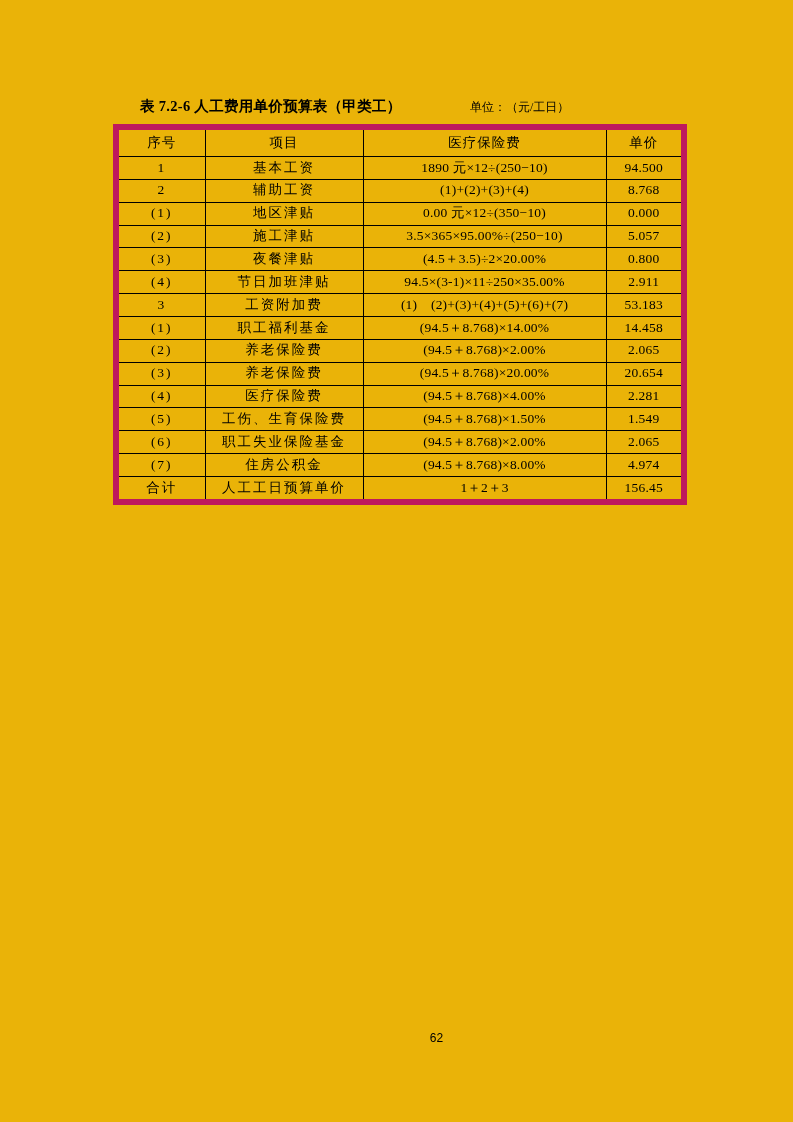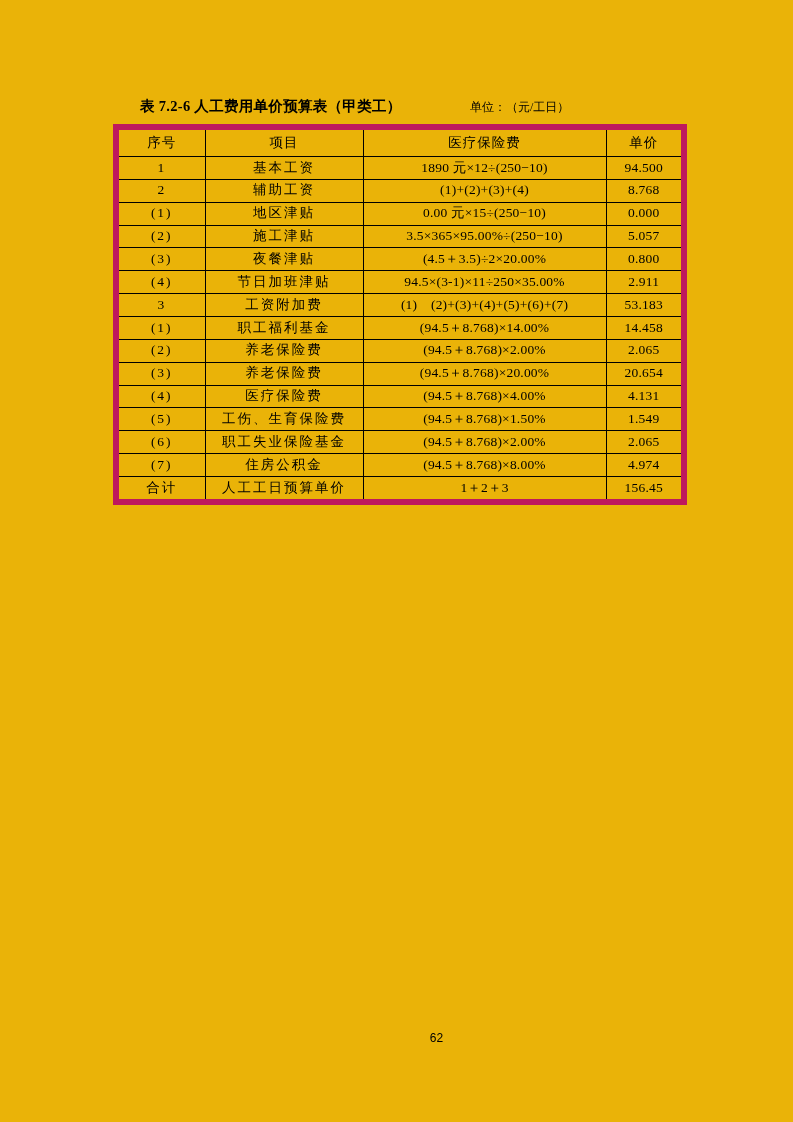--- a/index.html
+++ b/index.html
@@ -116,21 +116,21 @@
   </tr>
         <tr>
     <td class="cell-serial">2</td>
     <td class="cell-item">辅助工资</td>
     <td class="cell-formula">(1)+(2)+(3)+(4)</td>
     <td class="cell-price">8.768</td>
   </tr>
         <tr>
     <td class="cell-serial">(1)</td>
     <td class="cell-item">地区津贴</td>
-    <td class="cell-formula">0.00 元×15÷(250−10)</td>
+    <td class="cell-formula">0.00 元×12÷(350−10)</td>
     <td class="cell-price">0.000</td>
   </tr>
         <tr>
     <td class="cell-serial">(2)</td>
     <td class="cell-item">施工津贴</td>
     <td class="cell-formula">3.5×365×95.00%÷(250−10)</td>
     <td class="cell-price">5.057</td>
   </tr>
         <tr>
     <td class="cell-serial">(3)</td>
@@ -165,21 +165,21 @@
         <tr>
     <td class="cell-serial">(3)</td>
     <td class="cell-item">养老保险费</td>
     <td class="cell-formula">(94.5＋8.768)×20.00%</td>
     <td class="cell-price">20.654</td>
   </tr>
         <tr>
     <td class="cell-serial">(4)</td>
     <td class="cell-item">医疗保险费</td>
     <td class="cell-formula">(94.5＋8.768)×4.00%</td>
-    <td class="cell-price">4.131</td>
+    <td class="cell-price">2.281</td>
   </tr>
         <tr>
     <td class="cell-serial">(5)</td>
     <td class="cell-item">工伤、生育保险费</td>
     <td class="cell-formula">(94.5＋8.768)×1.50%</td>
     <td class="cell-price">1.549</td>
   </tr>
         <tr>
     <td class="cell-serial">(6)</td>
     <td class="cell-item">职工失业保险基金</td>

